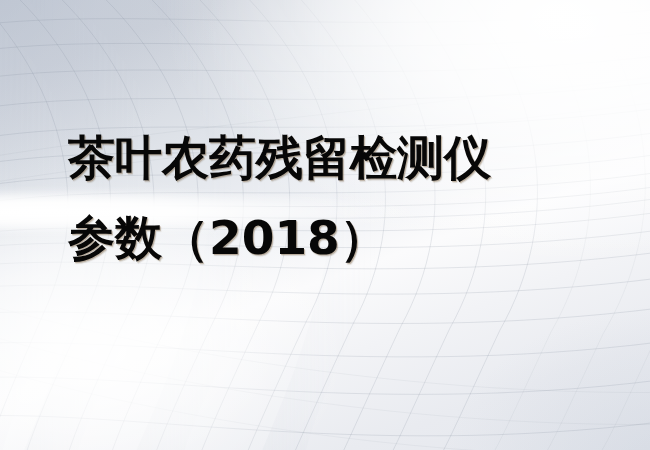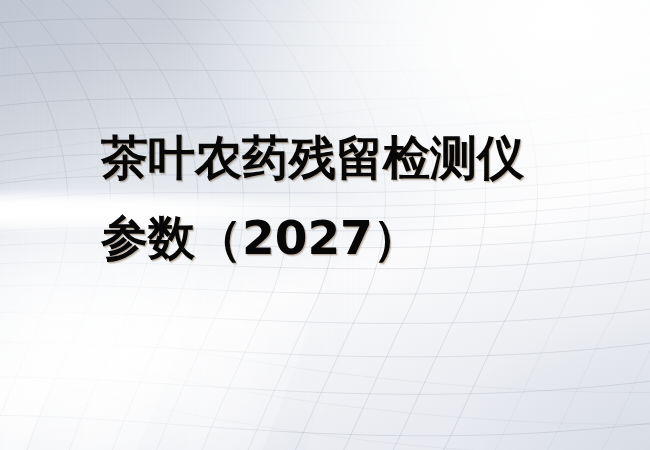--- a/index.html
+++ b/index.html
@@ -141,21 +141,20 @@
     font-family: "DejaVu Sans", "Liberation Sans", sans-serif;
     font-weight: bold;
     font-size: 47px;
     line-height: 80px;
     color: #070707;
     letter-spacing: 0px;
     white-space: nowrap;
     text-shadow:
       1px 1px 0 rgba(120, 84, 40, 0.30),
       1.5px 1.5px 1px rgba(90, 70, 45, 0.18);
-    margin-left: 33px;
   }
 </style>
 </head>
 <body>
 
 <div id="poster">
 
   <div class="bg-layer" id="bg-base"></div>
   <div class="bg-layer" id="bg-shade-tl"></div>
   <div class="bg-layer" id="bg-shade-br"></div>
@@ -227,16 +226,16 @@
     </svg>
   </div>
 
   <div class="bg-layer" id="bg-veil"></div>
   <div class="bg-layer" id="bg-glow-tr"></div>
   <div class="bg-layer" id="bg-glow-bl"></div>
   <div class="bg-layer" id="bg-horizon"></div>
 
   <div id="title-block">
     <div class="title-line">茶叶农药残留检测仪</div>
-    <div class="title-line">参数（2027）</div>
+    <div class="title-line">参数（2018）</div>
   </div>
 
 </div>
 
 </body></html>

